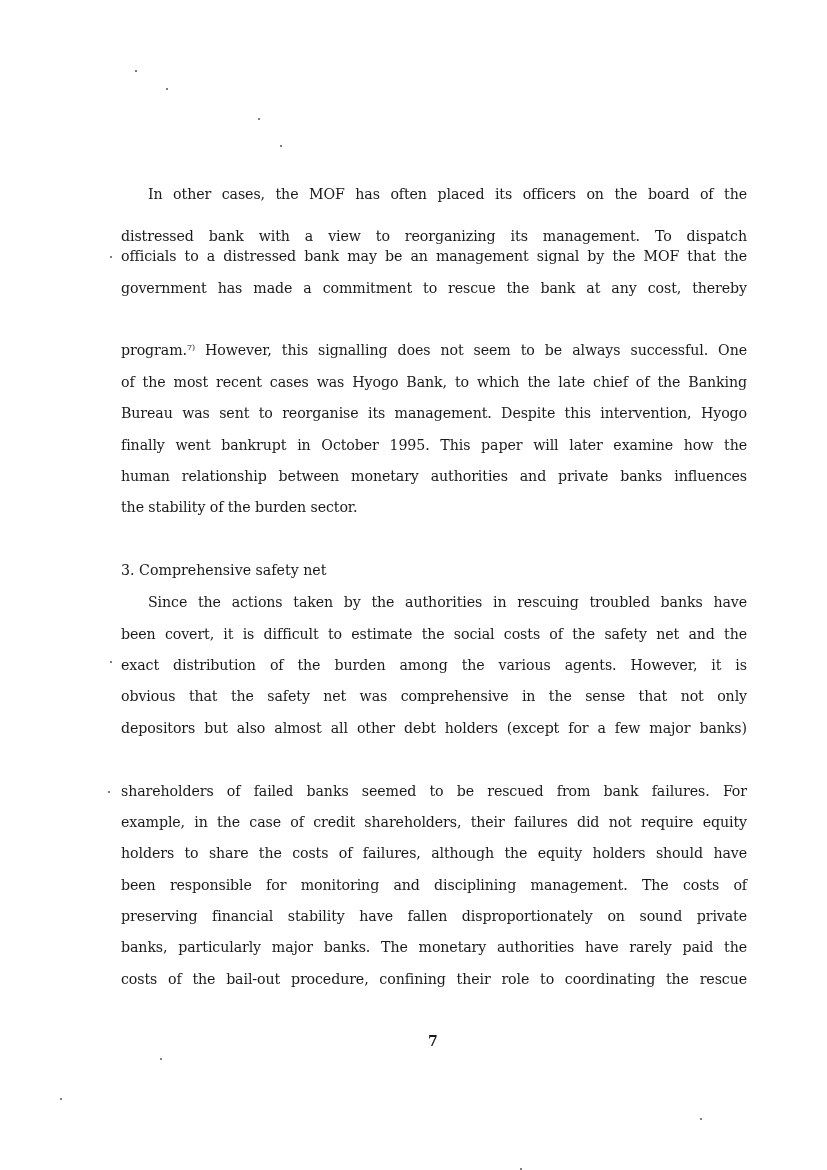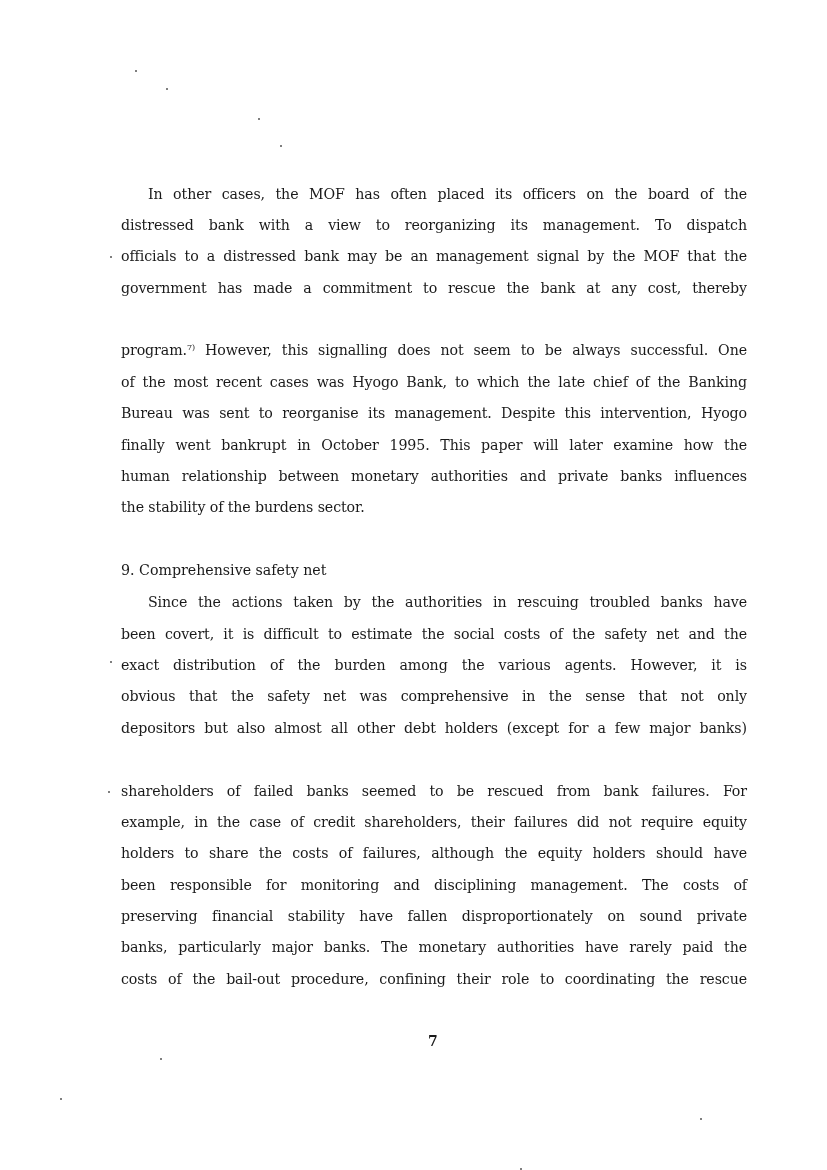--- a/index.html
+++ b/index.html
@@ -15,34 +15,34 @@
     sup { font-size: 8px; vertical-align: 5px; line-height: 0; }
     .pagenum { position: absolute; left: 428px; top: 985px; font-size: 14px; font-weight: bold; }
     .speck { position: absolute; width: 2px; height: 2px; background: #555; border-radius: 1px; }
   </style>
 </head>
 <body>
 
 <div class="page">
 
   <div class="line first" style="top:136px">In other cases, the MOF has often placed its officers on the board of the</div>
-  <div class="line" style="top:167px">distressed bank with a view to reorganizing its management. To dispatch</div>
+  <div class="line" style="top:178px">distressed bank with a view to reorganizing its management. To dispatch</div>
   <div class="line" style="top:198px">officials to a distressed bank may be an management signal by the MOF that the</div>
   <div class="line" style="top:230px">government has made a commitment to rescue the bank at any cost, thereby</div>
   <div class="line" style="top:292px">
     <span>program.</span><sup>7)</sup>
     <span>However, this signalling does not seem to be always successful. One</span>
   </div>
   <div class="line" style="top:355px">Bureau was sent to reorganise its management. Despite this intervention, Hyogo</div>
   <div class="line" style="top:324px">of the most recent cases was Hyogo Bank, to which the late chief of the Banking</div>
   <div class="line" style="top:387px">finally went bankrupt in October 1995. This paper will later examine how the</div>
   <div class="line" style="top:418px">human relationship between monetary authorities and private banks influences</div>
-  <div class="line last" style="top:449px">the stability of the burdens sector.</div>
+  <div class="line last" style="top:449px">the stability of the burden sector.</div>
 
-  <div class="heading" style="top:512px">9. Comprehensive safety net</div>
+  <div class="heading" style="top:512px">3. Comprehensive safety net</div>
 
   <div class="line first" style="top:544px">Since the actions taken by the authorities in rescuing troubled banks have</div>
   <div class="line" style="top:576px">been covert, it is difficult to estimate the social costs of the safety net and the</div>
   <div class="line" style="top:607px">exact distribution of the burden among the various agents. However, it is</div>
   <div class="line" style="top:638px">obvious that the safety net was comprehensive in the sense that not only</div>
   <div class="line" style="top:670px">depositors but also almost all other debt holders (except for a few major banks)</div>
   <div class="line" style="top:733px">shareholders of failed banks seemed to be rescued from bank failures. For</div>
   <div class="line" style="top:764px">example, in the case of credit shareholders, their failures did not require equity</div>
   <div class="line" style="top:795px">holders to share the costs of failures, although the equity holders should have</div>
   <div class="line" style="top:827px">been responsible for monitoring and disciplining management. The costs of</div>

